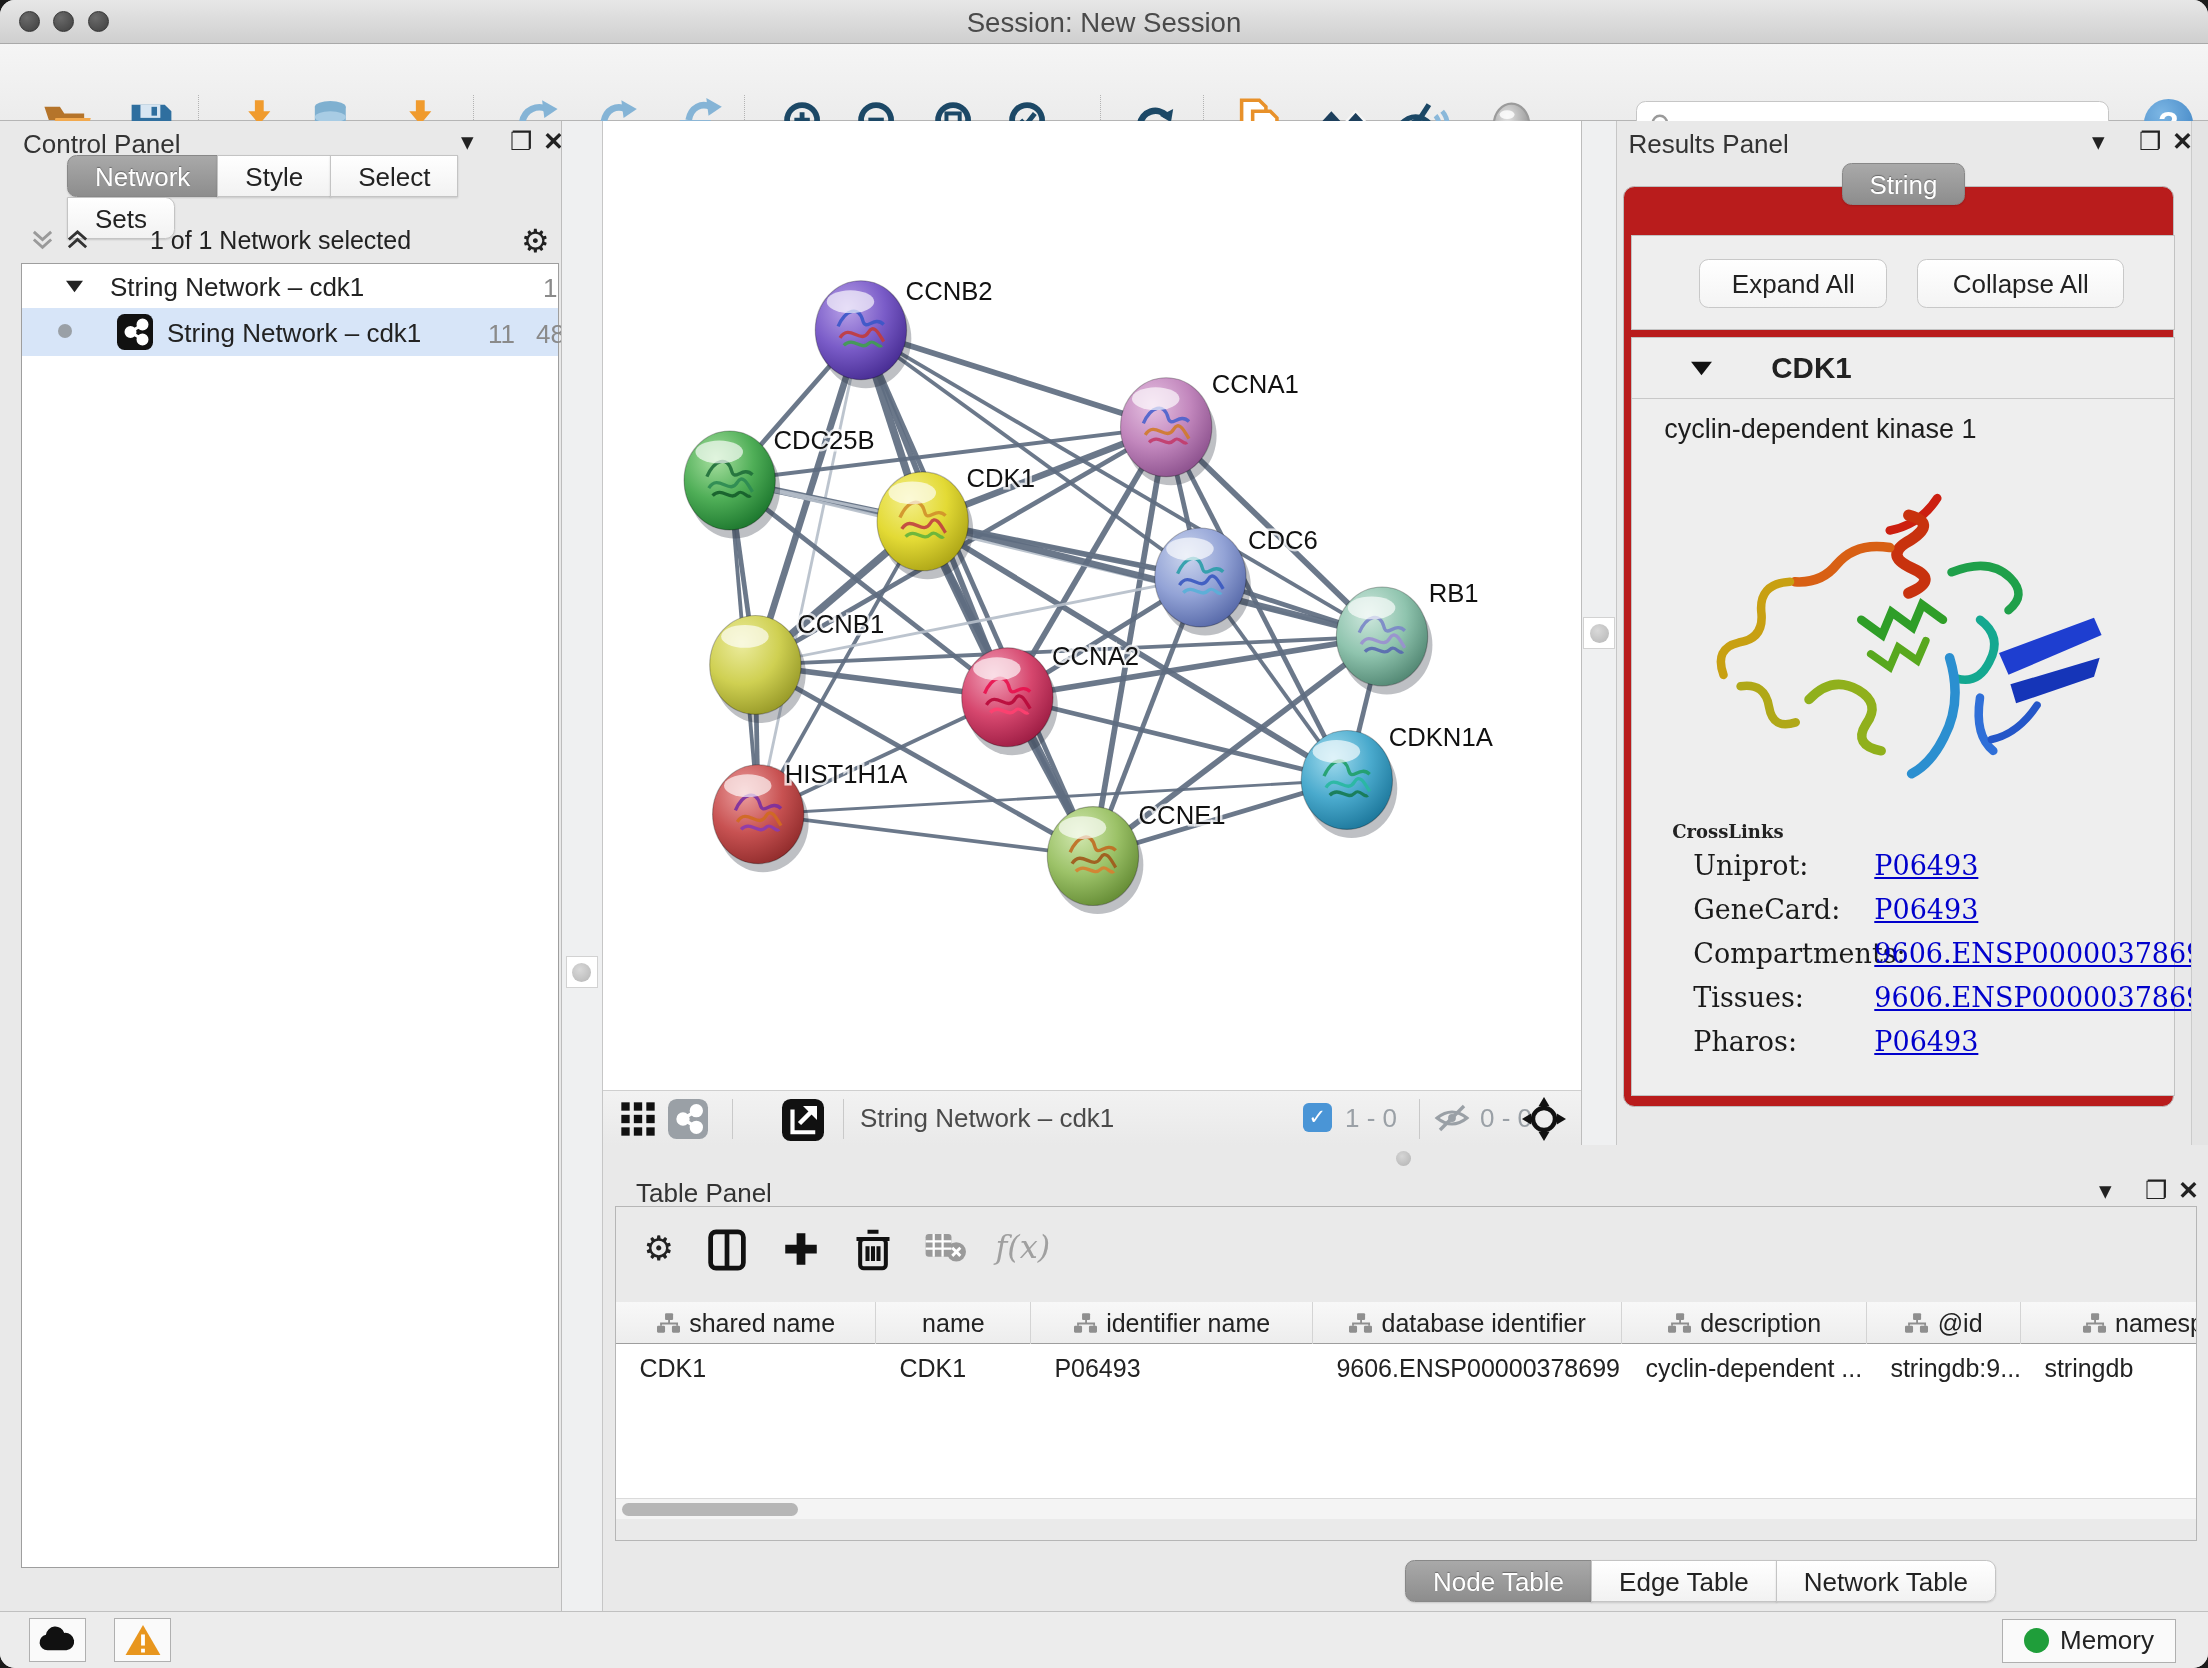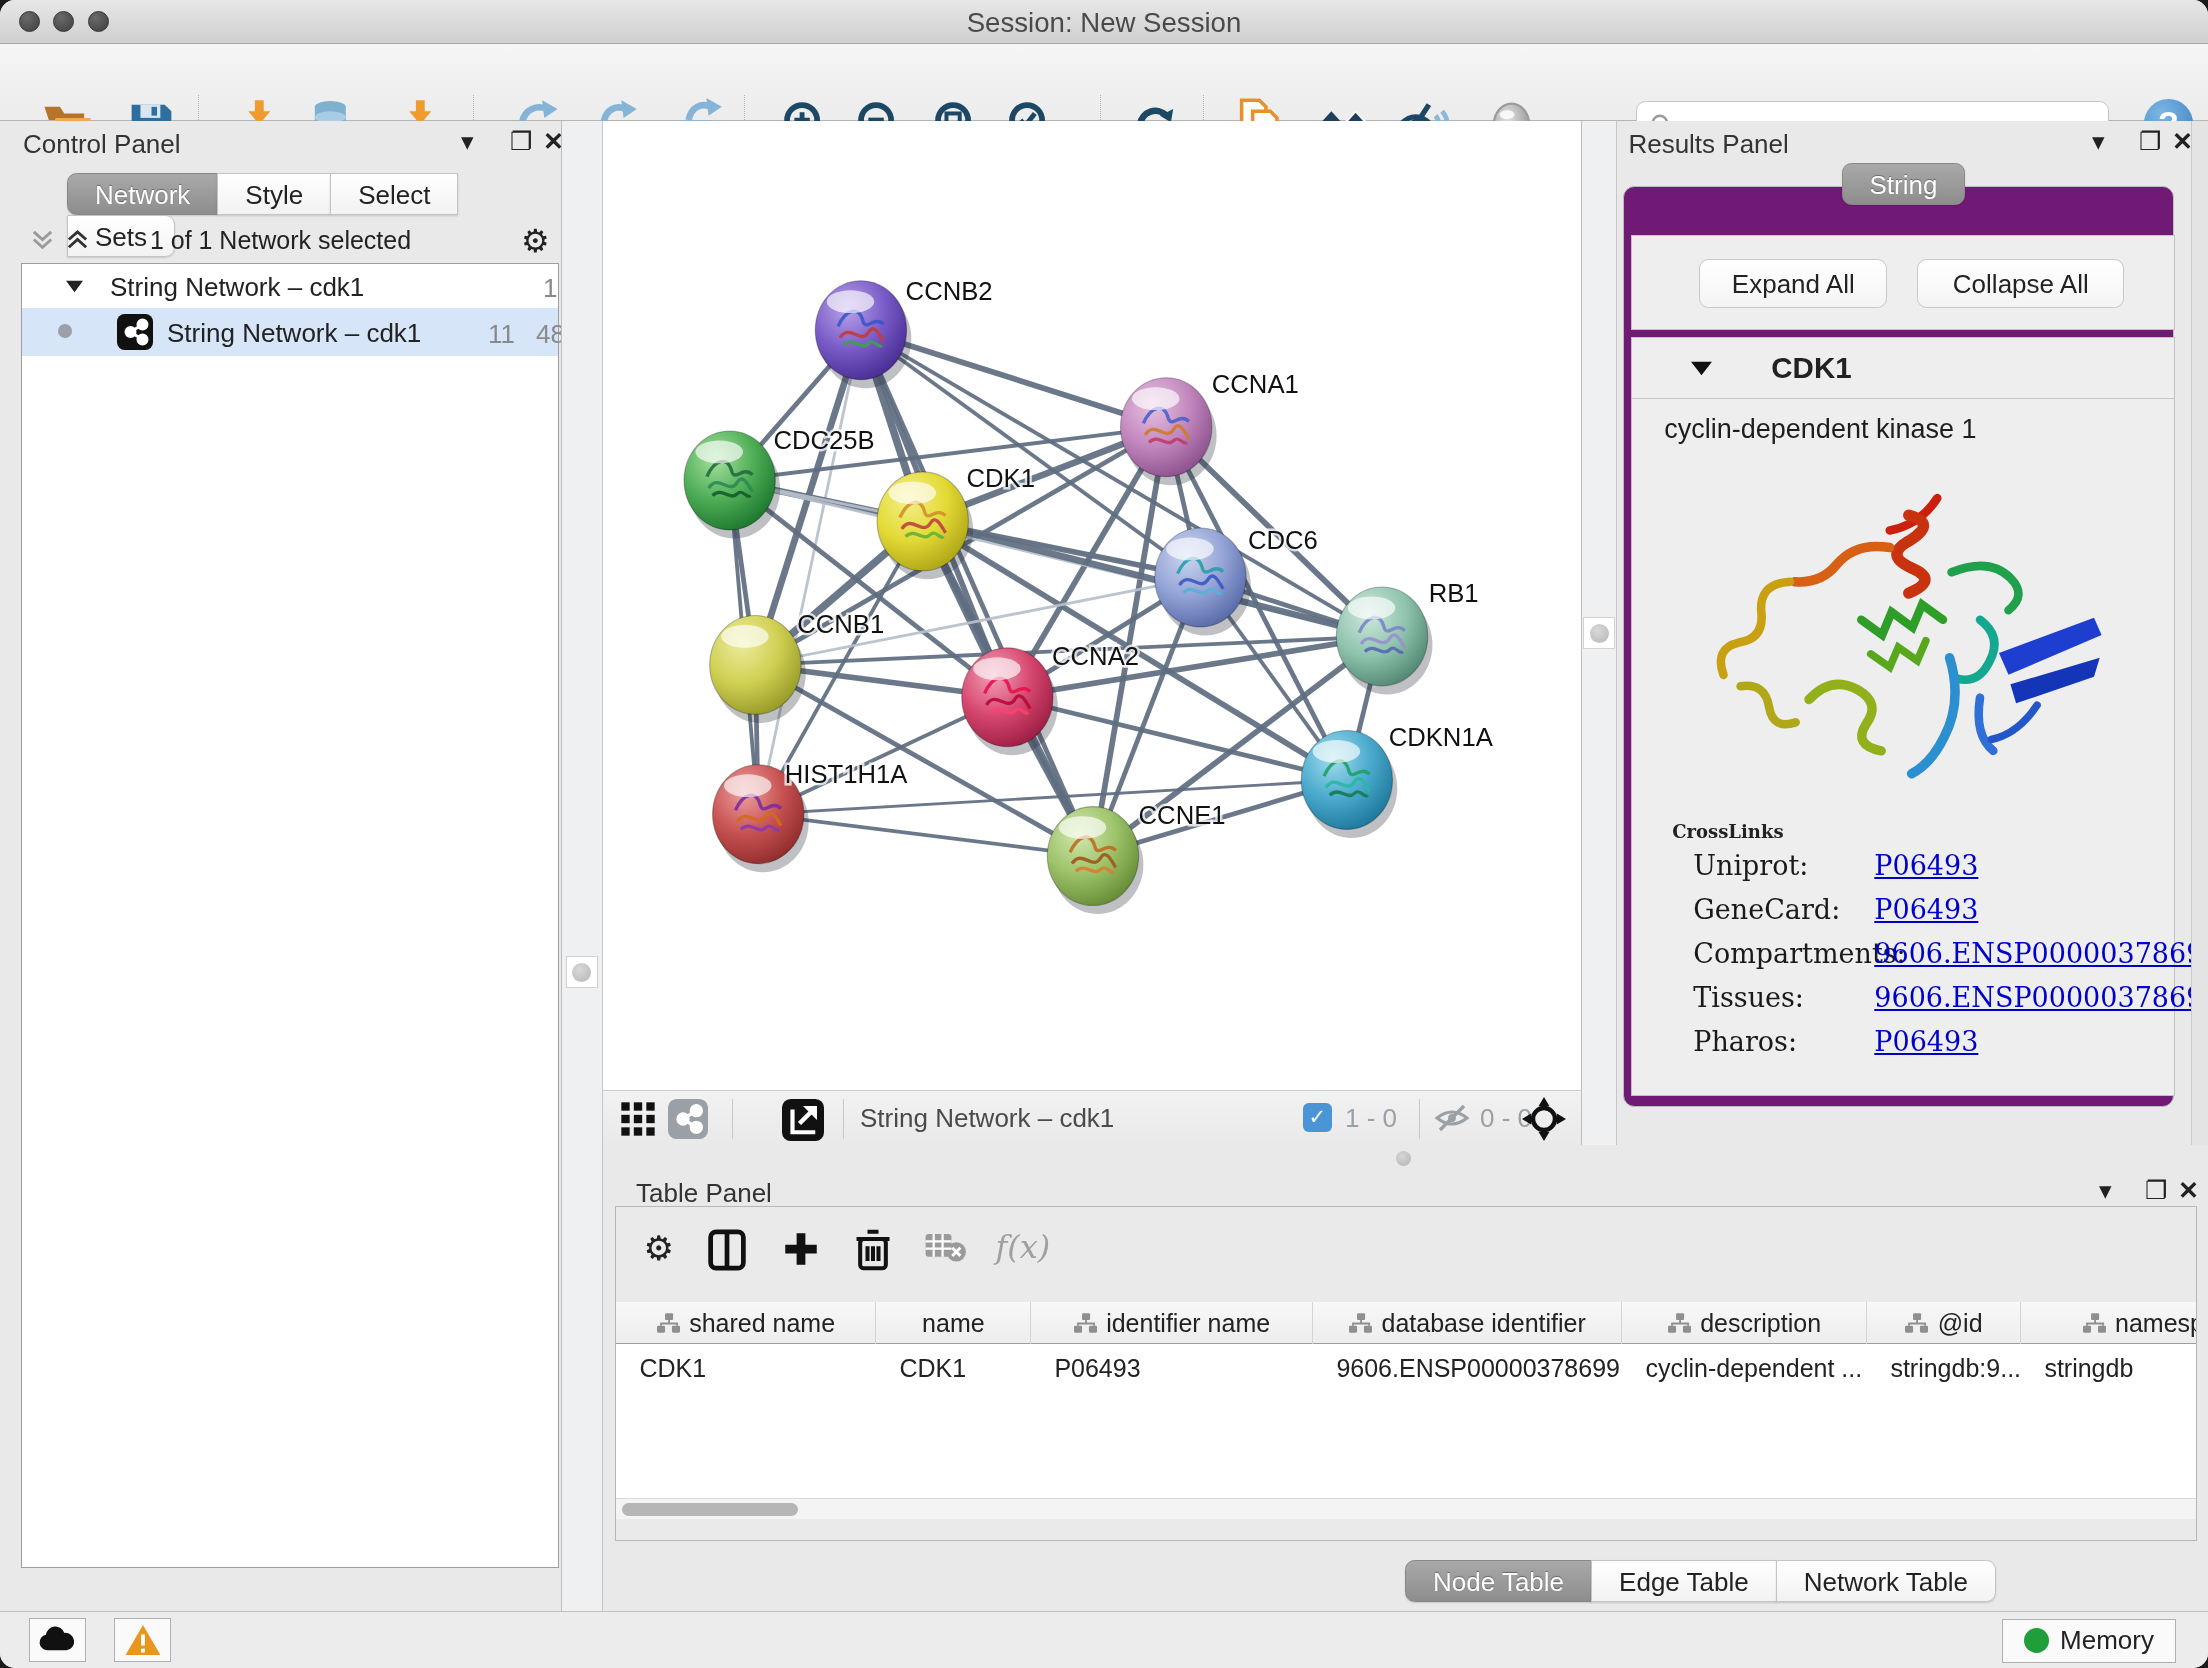--- a/index.html
+++ b/index.html
@@ -33,21 +33,21 @@
   .pico{position:absolute;top:5.7px;font-size:25px;color:#222;}
   .seg{display:inline-block;height:42px;line-height:42px;padding:0 27px;font-size:26px;
     background:linear-gradient(#fff,#f2f2f2);border:1px solid #c4c4c4;margin-left:-1px;color:#222;
     box-shadow:0 1px 1.9px rgba(0,0,0,.15);}
   .seg:first-child{border-radius:9.5px 0 0 9.5px;}
   .seg:last-child{border-radius:0 9.5px 9.5px 0;}
   .seg.on{background:linear-gradient(#a9a9a9,#8d8d8d);color:#fff;border-color:#888;
     text-shadow:0 -1px 1px rgba(0,0,0,.35);}
   
   #cpanel{left:0;top:121px;width:561px;height:1490px;background:#e9e9e9;}
-  #cptabs{position:absolute;left:68px;top:52px;}
+  #cptabs{position:absolute;left:68px;top:34px;}
   #cprow2{position:absolute;left:0;top:101px;width:100%;height:38px;}
   #cpstatus{position:absolute;left:0;right:0;text-align:center;top:3.8px;font-size:25px;}
   #treebox{position:absolute;left:21px;top:142px;width:538px;height:1305px;background:#fff;
     border:1.9px solid #9e9e9e;}
   .trow{position:relative;width:100%;height:44px;font-size:26px;}
   .trow.sel{background:#d7e5f8;height:48px;}
   .tnum{position:absolute;top:8.6px;color:#8a8a8a;}
   .sharesq{position:absolute;width:36px;height:36px;border-radius:7.6px;background:#111;}
   .sharesq svg{width:100%;height:100%;}
   
@@ -63,21 +63,21 @@
   .vbi{position:absolute;top:7.6px;}
   .vbsep{position:absolute;top:7.6px;height:40px;border-left:1px solid #c9c9c9;}
   .vbtxt{font-size:26px;color:#9aa0a6;position:absolute;top:12.4px;}
   #netname{position:absolute;left:257px;top:12.4px;font-size:26px;color:#4a4a4a;}
   #sash{left:603px;top:1145px;width:1605px;height:25px;background:#e9e9e9;}
   #sash i{position:absolute;left:793px;top:5.7px;width:15px;height:15px;border-radius:50%;
     background:radial-gradient(circle at 40% 35%,#d6d6d6,#b2b2b2);}
   
   #rpanel{left:1617px;top:121px;width:574px;height:1024px;background:#e9e9e9;}
   #rstrip{left:2191px;top:121px;width:17px;height:1024px;background:#e4e4e4;border-left:1px solid #cbcbcb;}
-  #rpane{position:absolute;left:5.7px;top:65px;width:551px;height:921px;background:#701a75;
+  #rpane{position:absolute;left:5.7px;top:65px;width:551px;height:921px;background:#b91c1c;
     border:1.9px solid #bdbdbd;border-radius:11.4px;}
   #rtab{position:absolute;left:0;right:0;top:42px;text-align:center;}
   #rtab .seg{border-radius:9.5px;}
   .rbox{position:absolute;left:7.6px;width:544px;background:#eeeeee;border:1.9px solid #c2c2c2;}
   #rbox1{top:48px;height:95px;}
   .rbtn{position:absolute;top:23px;height:49px;line-height:48px;padding:0 28.5px;font-size:26px;
     background:linear-gradient(#fff,#f4f4f4);border:1.9px solid #c8c8c8;border-radius:9.5px;}
   #rbox2{top:150px;height:759px;}
   #cdkhead{position:absolute;left:0;right:0;top:0;height:61px;border-bottom:1.9px solid #c8c8c8;}
   #cdkhead .tri{position:absolute;left:57px;top:21px;}

